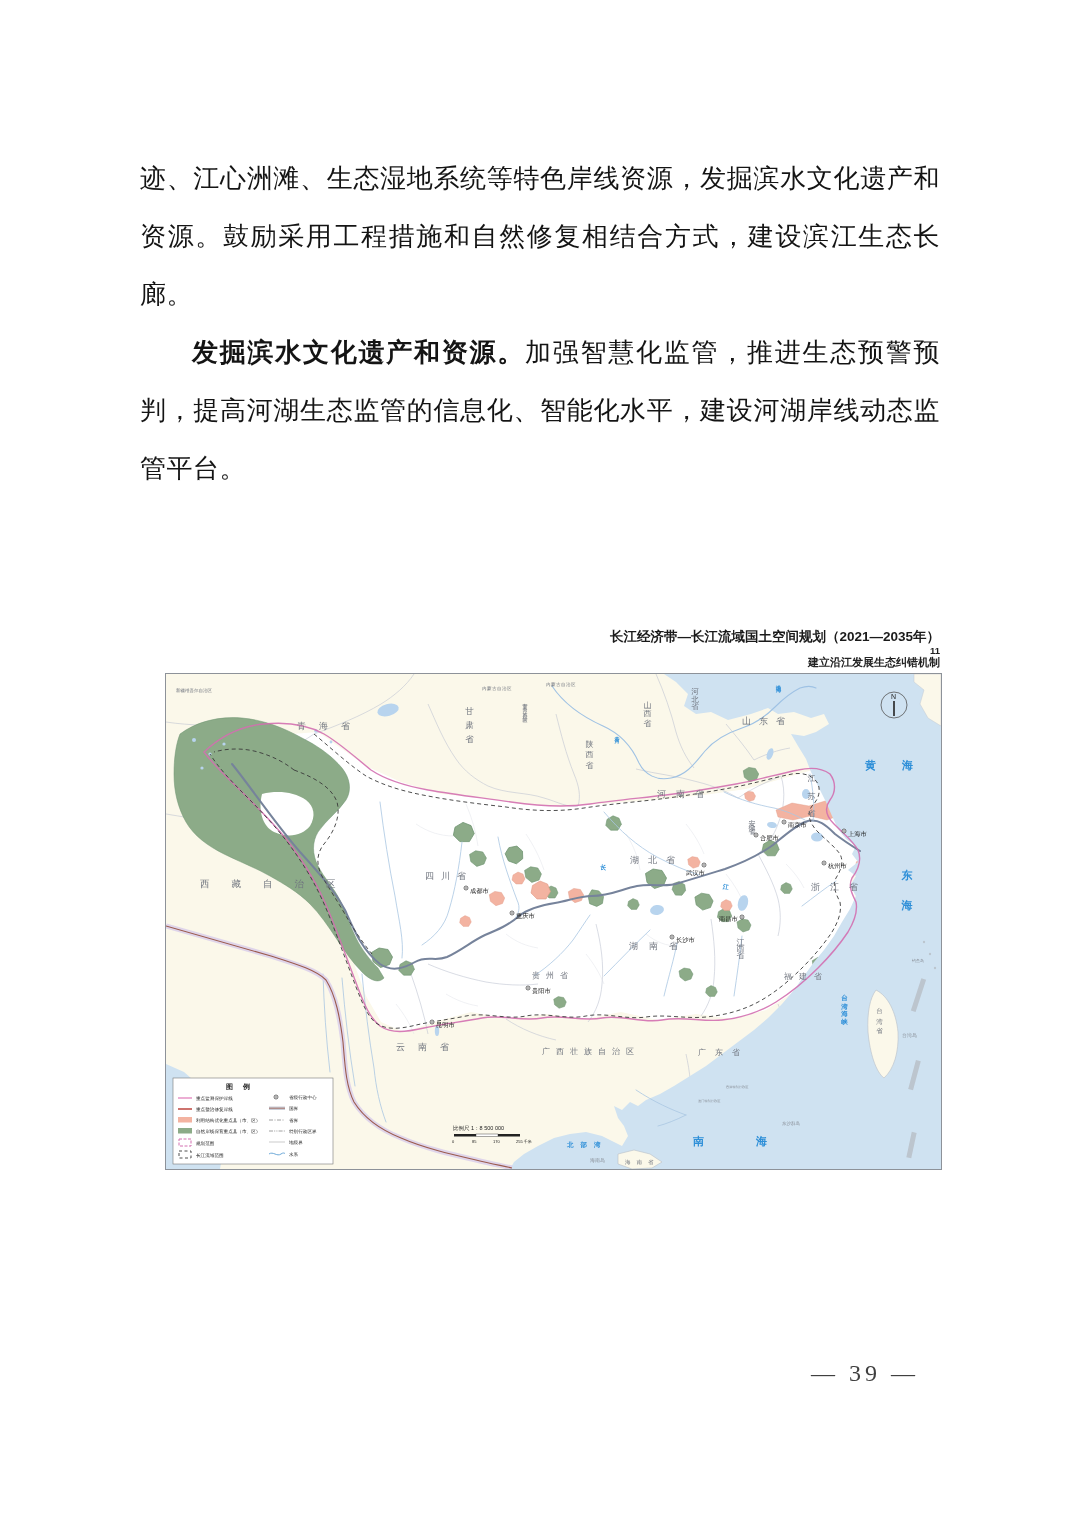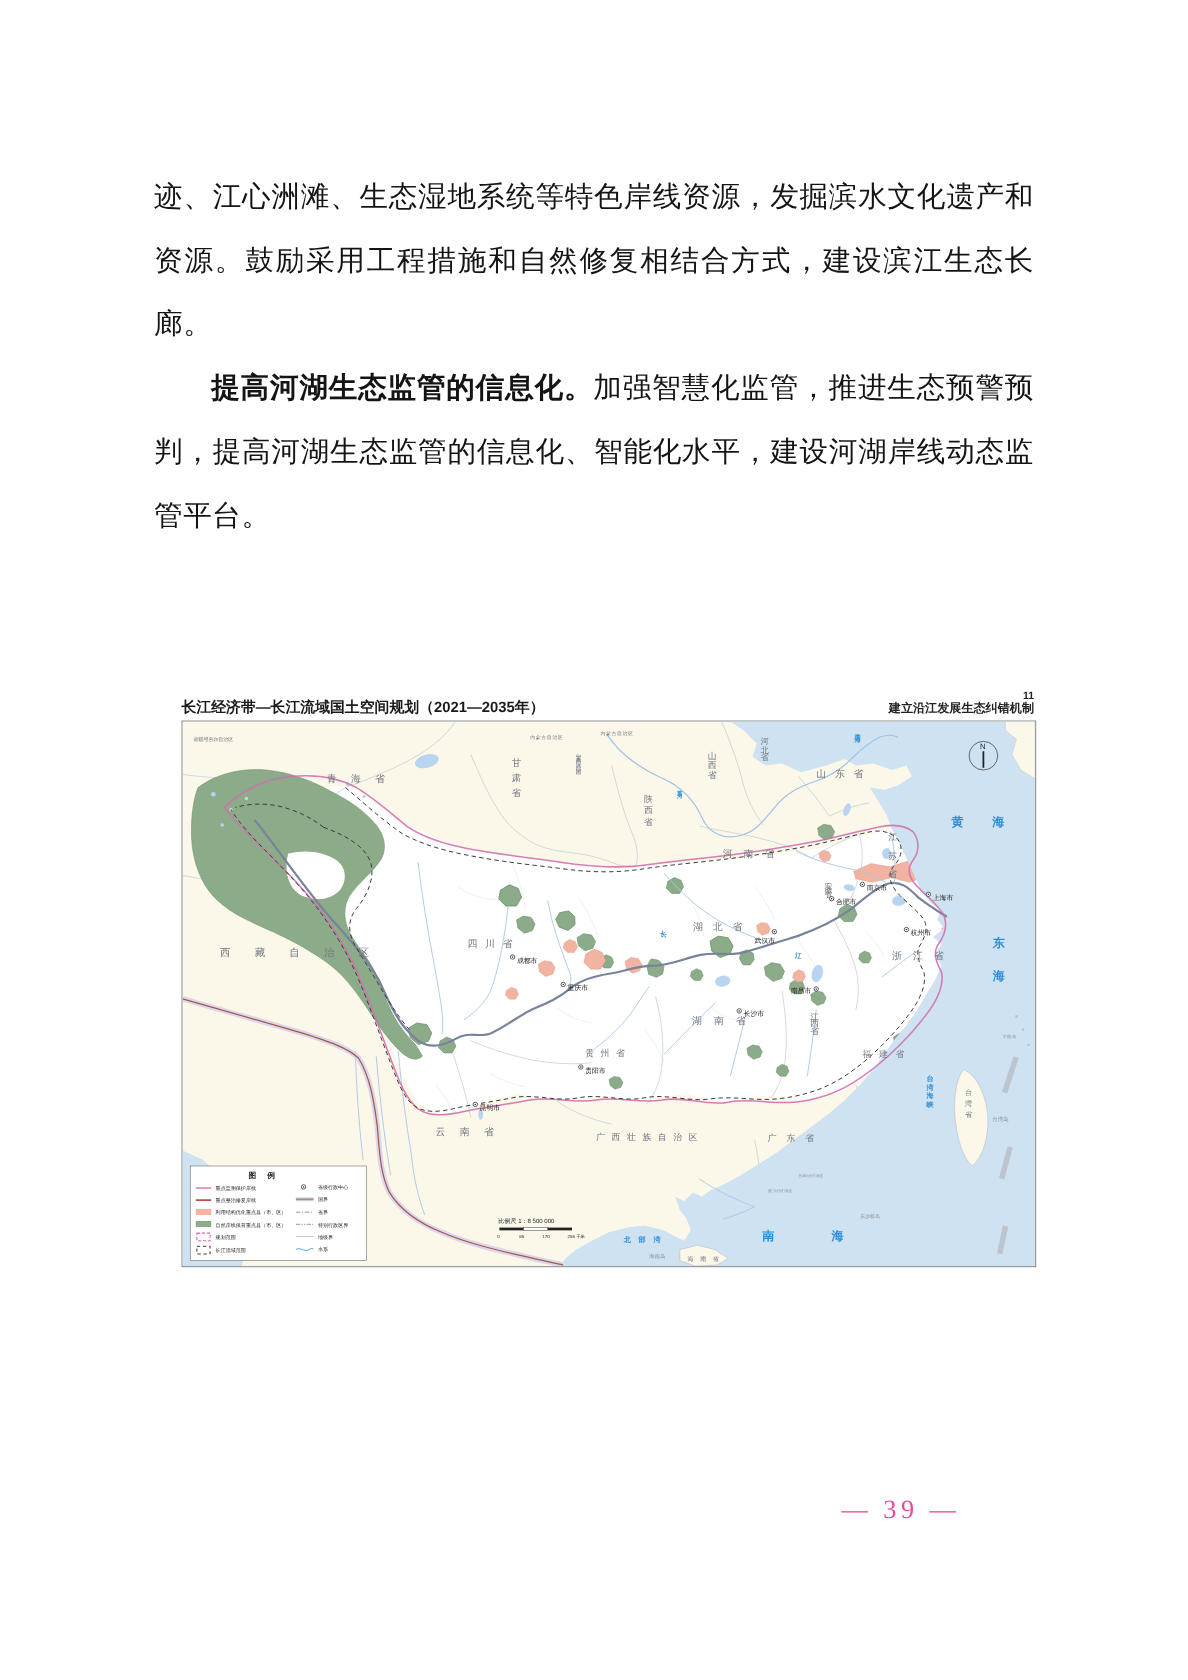--- a/index.html
+++ b/index.html
@@ -2,45 +2,45 @@
 <html><head>
 <meta charset="utf-8">
 <style>
   html,body{margin:0;padding:0;background:#ffffff;}
   .page{position:relative;width:1080px;height:1527px;background:#ffffff;overflow:hidden;font-family:"Liberation Serif","DejaVu Serif",serif;}
   .body-text{position:absolute;left:140px;top:150px;width:800px;font-size:26px;color:#141414;text-align:justify;line-height:58px;letter-spacing:0.5px;}
   .body-text p{margin:0;}
   .body-text p.ind{text-indent:2em;}
   .b{font-weight:bold;}
   .map-figure{position:absolute;left:165px;top:628px;width:775px;margin:0;}
-  .map-header{display:flex;justify-content:space-between;align-items:flex-end;margin-bottom:3px;font-family:"Liberation Sans","DejaVu Sans",sans-serif;}
+  .map-header{display:flex;justify-content:space-between;align-items:flex-end;margin-bottom:3px;font-family:"Liberation Sans","DejaVu Sans",sans-serif;flex-direction:column;}
   .map-title{font-size:13.5px;font-weight:bold;color:#1a1a1a;}
   .map-ref{text-align:right;color:#222;font-weight:bold;}
   .fig-num{font-size:9.5px;line-height:1.1;}
   .fig-name{font-size:11px;line-height:1.2;}
   svg.map{display:block;border:1px solid #8d9299;background:#fbf8ea;}
   .approval{margin-top:4px;font-size:10px;color:#333;font-family:"Liberation Sans","DejaVu Sans",sans-serif;}
-  .page-number{position:absolute;top:1360px;left:765px;width:200px;text-align:left;font-size:24px;color:#ec4899;letter-spacing:4px;font-family:Liberation Serif, serif;}
+  .page-number{position:absolute;top:1360px;left:765px;width:200px;text-align:center;font-size:24px;color:#404040;letter-spacing:4px;font-family:Liberation Serif, serif;}
   
   .plab{fill:#70757f;}
   .clab{fill:#1a1a1a;}
   .sealab{fill:#2e8fd8;font-weight:bold;}
   .glab{fill:#8a9099;}
   .v{writing-mode:vertical-rl;text-orientation:upright;}
   .leg{fill:#222;}
   svg.map text{font-family:"Liberation Sans","DejaVu Sans",sans-serif;}
 </style>
 </head>
 <body>
 
 <div class="page">
 
   <div class="body-text">
     <p><span>迹、江心洲滩、生态湿地系统等特色岸线资源，发掘滨水文化遗产和资源。鼓励采用工程措施和自然修复相结合方式，建设滨江生态长廊。</span></p>
-    <p class="ind"><span class="b">提高河湖生态监管的信息化。</span><span>加强智慧化监管，推进生态预警预判，提高河湖生态监管的信息化、智能化水平，建设河湖岸线动态监管平台。</span></p>
+    <p class="ind"><span class="b">发掘滨水文化遗产和资源。</span><span>加强智慧化监管，推进生态预警预判，提高河湖生态监管的信息化、智能化水平，建设河湖岸线动态监管平台。</span></p>
   </div>
 
   <figure class="map-figure">
     <div class="map-header">
       <div class="map-title">长江经济带—长江流域国土空间规划（2021—2035年）</div>
       <div class="map-ref">
         <div class="fig-num">11</div>
         <div class="fig-name">建立沿江发展生态纠错机制</div>
       </div>
     </div>

